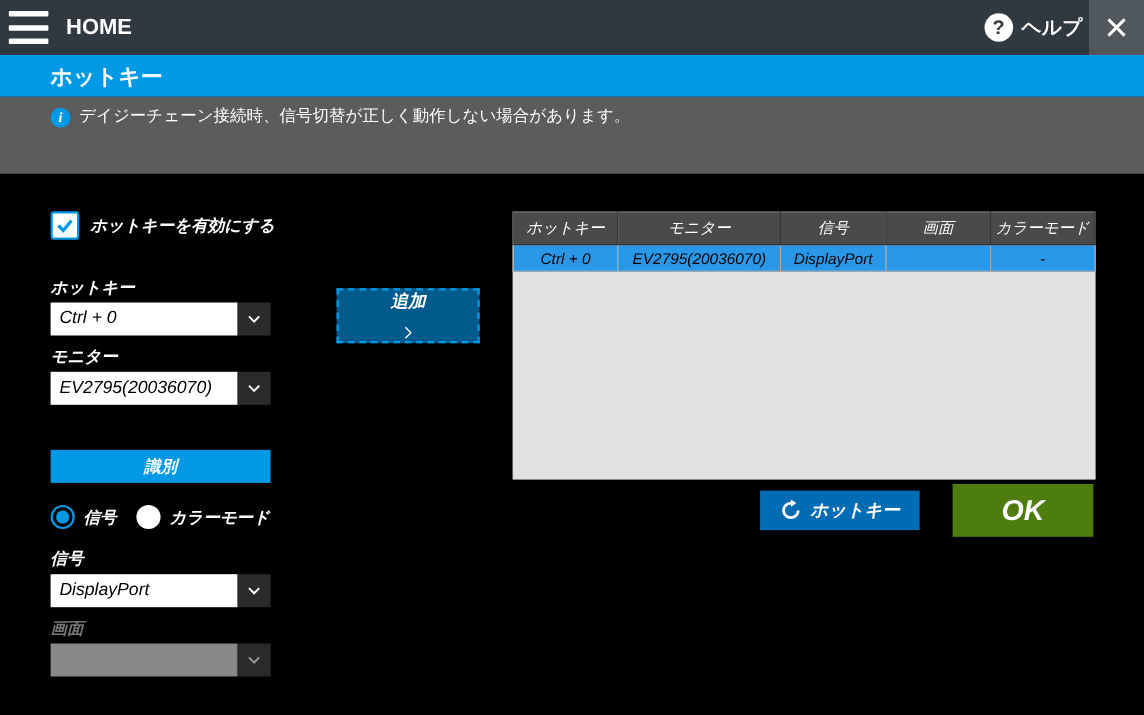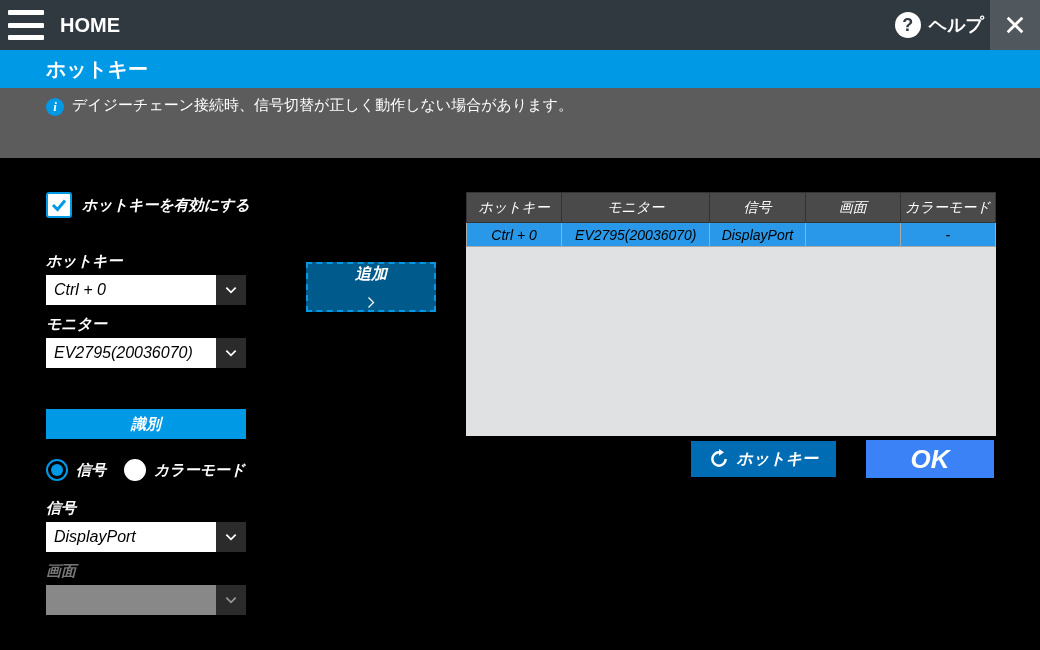--- a/index.html
+++ b/index.html
@@ -89,21 +89,21 @@
   .mid-btn svg { width:28px;height:28px;}
   .table-wrap { position:absolute; left:0; top:0; width:530px; height:244px; background:#dfe1e2;}
   table { border-collapse: collapse; width:100%; table-layout:fixed;}
   th { background:#4a4a4a; color:#fff; font-size:14px; font-weight:normal; height:30px; border:1px solid #333;}
   td { text-align:center; font-size:14px; color:#000; height:24px; border:1px solid #aaa;}
   tr.selrow td { background:#2a98e8; }
   tr.plainrow td { background:#fff; }
   .btm-btns { position:absolute; right:0; top:248px; display:flex; align-items:center; gap:30px;}
   .reset-btn { background:#006cb4;height:36px;padding:0 18px;display:flex;align-items:center;gap:8px;font-size:16px;font-weight:bold;cursor:pointer;}
   .reset-btn svg{width:20px;height:20px;}
-  .ok-btn { background:#3b82f6;width:128px;height:38px;display:flex;align-items:center;justify-content:center;font-size:26px;font-weight:bold;cursor:pointer;}
+  .ok-btn { background:#4d7c0f;width:128px;height:48px;display:flex;align-items:center;justify-content:center;font-size:26px;font-weight:bold;cursor:pointer;}
 </style>
 </head>
 <body>
 
 <div class="topbar">
   <div class="hamburger">
     <span></span>
       <span></span>
       <span></span>
   </div>

